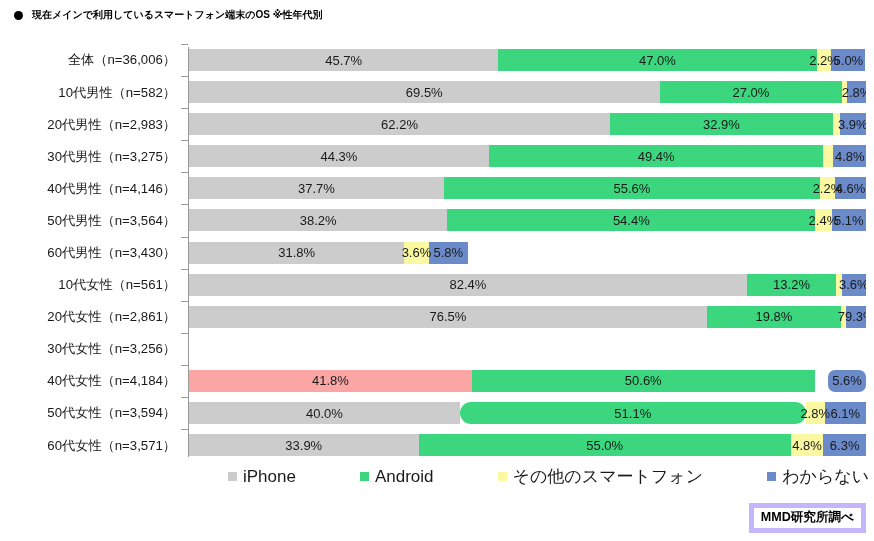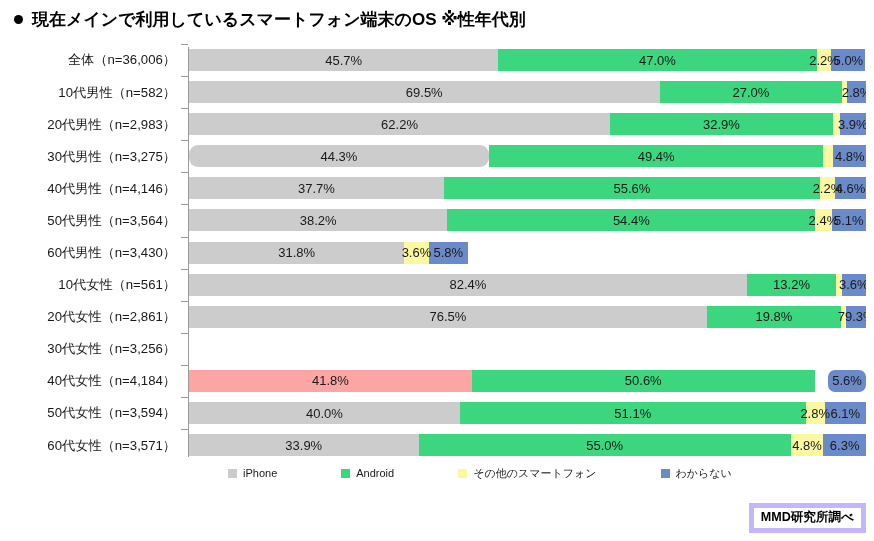--- a/index.html
+++ b/index.html
@@ -26,21 +26,21 @@
     gap: 9px;
   }
   #title-bullet {
     width: 9px;
     height: 9px;
     border-radius: 50%;
     background: #000000;
     flex: 0 0 auto;
   }
   #title-text {
-    font-size: 17px;
+    font-size: 10px;
     font-weight: bold;
     letter-spacing: 0px;
     white-space: nowrap;
     color: #000000;
   }
 
   
   #chart {
     position: absolute;
     left: 0;
@@ -129,21 +129,21 @@
     gap: 6px;
     margin-right: 64px;
     white-space: nowrap;
   }
   .legend-swatch {
     width: 9px;
     height: 9px;
     flex: 0 0 auto;
   }
   .legend-label {
-    font-size: 11px;
+    font-size: 17px;
     color: #1a1a1a;
     line-height: 1;
   }
 
   
   #footer {
     position: absolute;
     right: 8px;
     bottom: 8px;
     border: 5px solid #c4b5fd;
@@ -213,21 +213,21 @@
           <div class="seg" style="width: 1%; background: rgb(250, 248, 160);"></div>
           <div class="seg" style="width: 3.9%; background: rgb(106, 138, 201);">
             <span class="seg-label">3.9%</span>
           </div>
         </div>
       </div>
       <div class="row">
         <div class="tick"></div>
         <div class="row-label">30代男性（n=3,275）</div>
         <div class="bar">
-          <div class="seg" style="width: 44.3%; background: rgb(204, 204, 204); border-radius: 9px;">
+          <div class="seg" style="width: 44.3%; background: rgb(204, 204, 204);">
             <span class="seg-label">44.3%</span>
           </div>
           <div class="seg" style="width: 49.4%; background: rgb(59, 214, 126);">
             <span class="seg-label">49.4%</span>
           </div>
           <div class="seg" style="width: 1.5%; background: rgb(250, 248, 160);"></div>
           <div class="seg" style="width: 4.8%; background: rgb(106, 138, 201);">
             <span class="seg-label">4.8%</span>
           </div>
         </div>
@@ -337,21 +337,21 @@
           </div>
         </div>
       </div>
       <div class="row">
         <div class="tick"></div>
         <div class="row-label">50代女性（n=3,594）</div>
         <div class="bar">
           <div class="seg" style="width: 40%; background: rgb(204, 204, 204);">
             <span class="seg-label">40.0%</span>
           </div>
-          <div class="seg" style="width: 51.1%; background: rgb(59, 214, 126);">
+          <div class="seg" style="width: 51.1%; background: rgb(59, 214, 126); border-radius: 11px;">
             <span class="seg-label">51.1%</span>
           </div>
           <div class="seg" style="width: 2.8%; background: rgb(250, 248, 160);">
             <span class="seg-label">2.8%</span>
           </div>
           <div class="seg" style="width: 6.1%; background: rgb(106, 138, 201);">
             <span class="seg-label">6.1%</span>
           </div>
         </div>
       </div>

